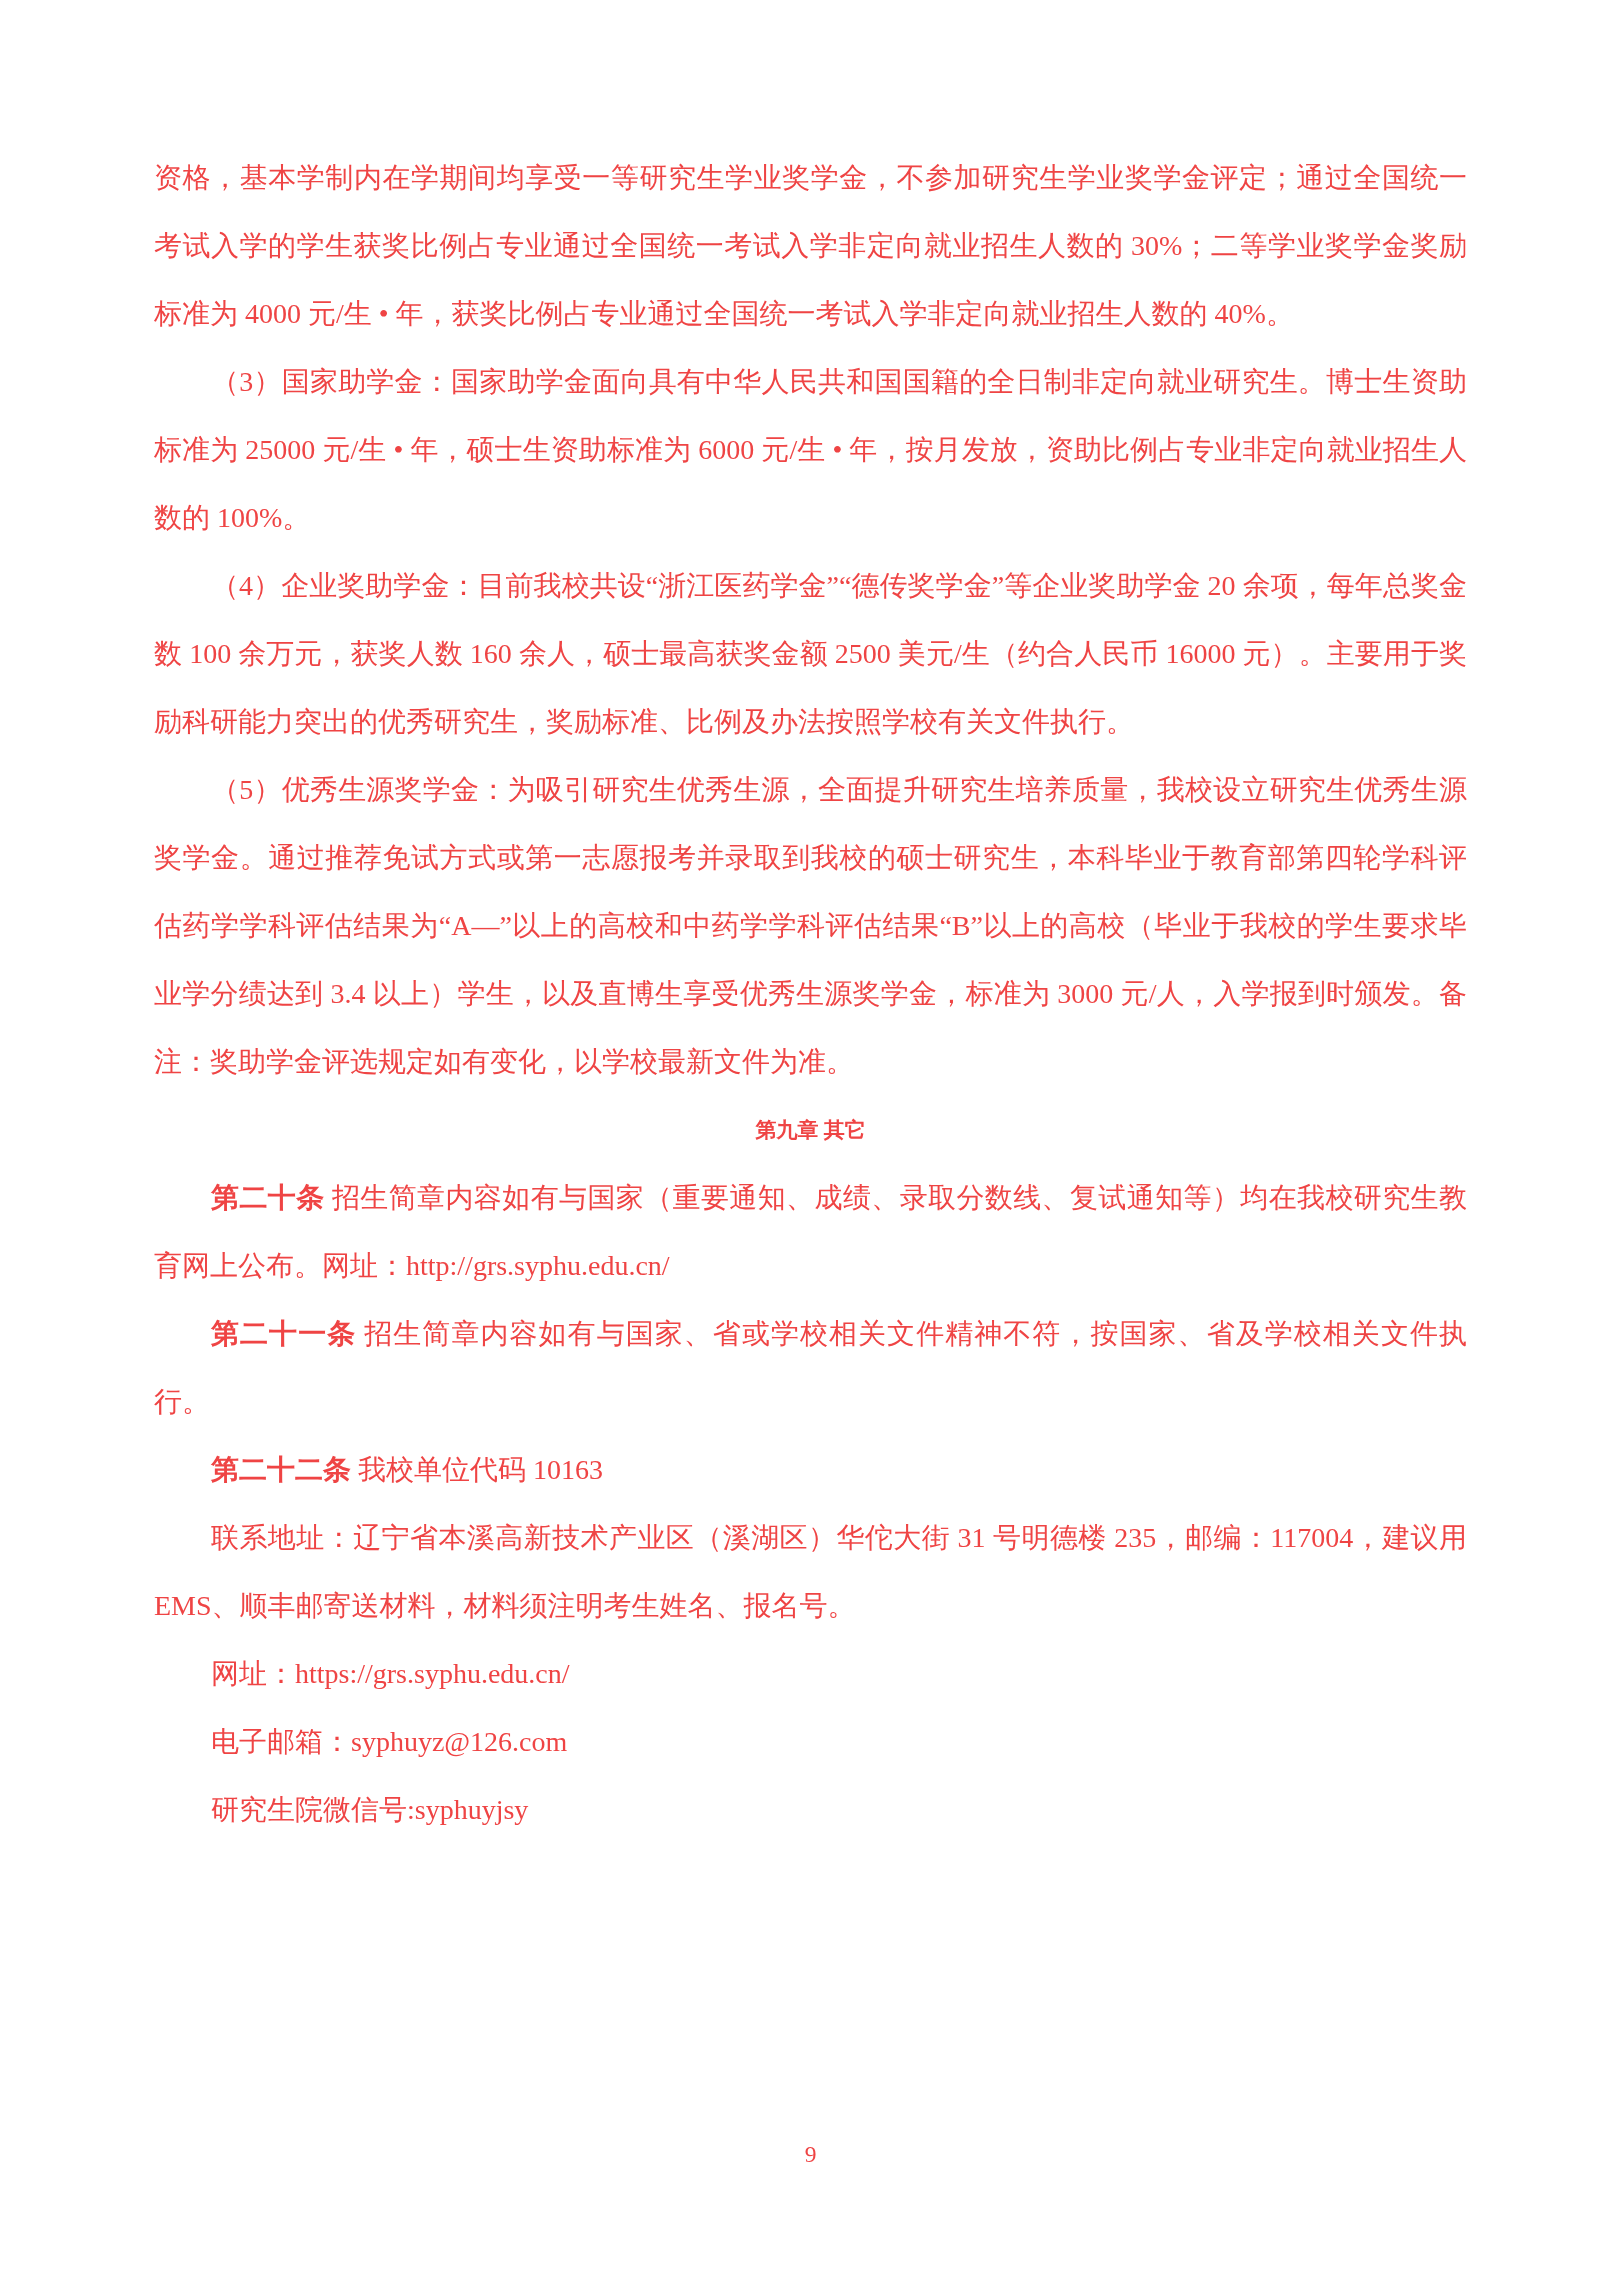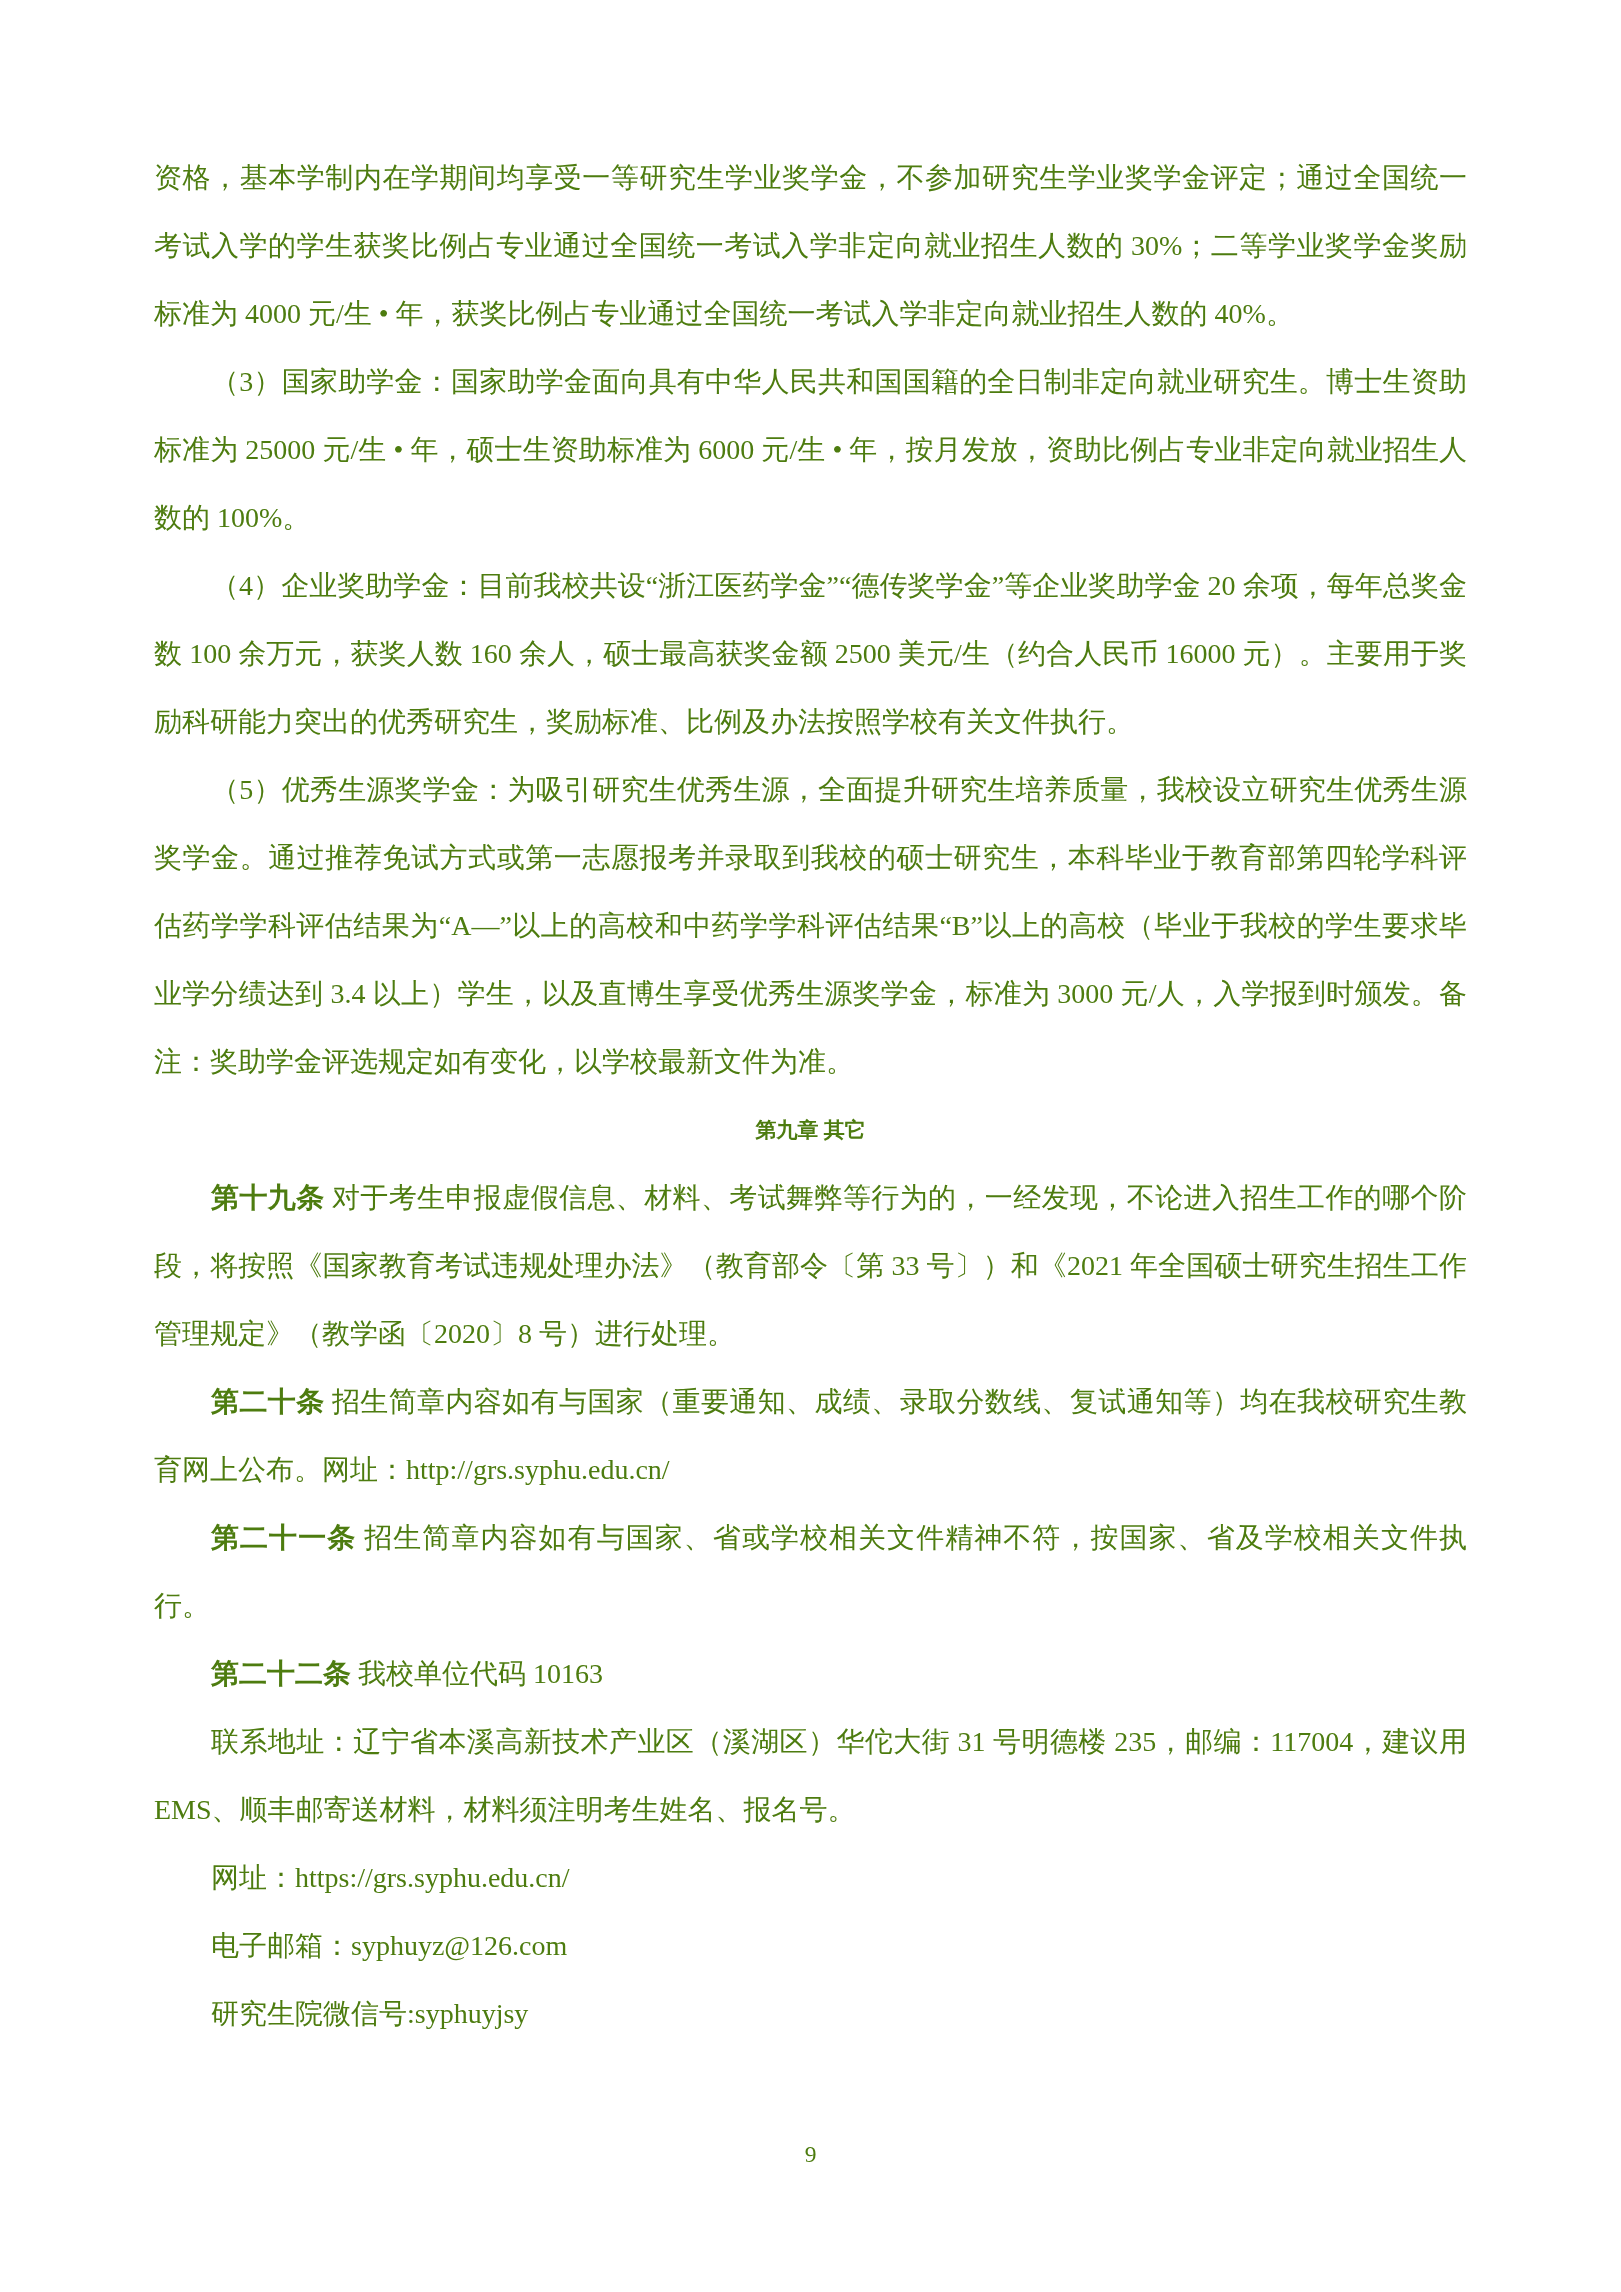--- a/index.html
+++ b/index.html
@@ -5,21 +5,21 @@
   html, body {
     margin: 0;
     padding: 0;
     background: #ffffff;
   }
   .page {
     position: relative;
     width: 1621px;
     height: 2293px;
     background: #ffffff;
-    color: #4d7c0f;
+    color: #ef4444;
     font-family: "Liberation Serif", "DejaVu Serif", serif;
     overflow: hidden;
   }
   .content {
     position: absolute;
     left: 154px;
     top: 144px;
     width: 1313px;
     font-size: 28px;
     line-height: 68px;
@@ -66,21 +66,20 @@
     <p class="para">资格，基本学制内在学期间均享受一等研究生学业奖学金，不参加研究生学业奖学金评定；通过全国统一考试入学的学生获奖比例占专业通过全国统一考试入学非定向就业招生人数的 30%；二等学业奖学金奖励标准为 4000 元/生 • 年，获奖比例占专业通过全国统一考试入学非定向就业招生人数的 40%。</p>
 
     <p class="para indent">（3）国家助学金：国家助学金面向具有中华人民共和国国籍的全日制非定向就业研究生。博士生资助标准为 25000 元/生 • 年，硕士生资助标准为 6000 元/生 • 年，按月发放，资助比例占专业非定向就业招生人数的 100%。</p>
 
     <p class="para indent">（4）企业奖助学金：目前我校共设“浙江医药学金”“德传奖学金”等企业奖助学金 20 余项，每年总奖金数 100 余万元，获奖人数 160 余人，硕士最高获奖金额 2500 美元/生（约合人民币 16000 元）。主要用于奖励科研能力突出的优秀研究生，奖励标准、比例及办法按照学校有关文件执行。</p>
 
     <p class="para indent">（5）优秀生源奖学金：为吸引研究生优秀生源，全面提升研究生培养质量，我校设立研究生优秀生源奖学金。通过推荐免试方式或第一志愿报考并录取到我校的硕士研究生，本科毕业于教育部第四轮学科评估药学学科评估结果为“A—”以上的高校和中药学学科评估结果“B”以上的高校（毕业于我校的学生要求毕业学分绩达到 3.4 以上）学生，以及直博生享受优秀生源奖学金，标准为 3000 元/人，入学报到时颁发。备注：奖助学金评选规定如有变化，以学校最新文件为准。</p>
 
     <h2 class="chapter">第九章 其它</h2>
 
-    <p class="para indent"><b class="lead">第十九条</b><span> 对于考生申报虚假信息、材料、考试舞弊等行为的，一经发现，不论进入招生工作的哪个阶段，将按照《国家教育考试违规处理办法》（教育部令〔第 33 号〕）和《2021 年全国硕士研究生招生工作管理规定》（教学函〔2020〕8 号）进行处理。</span></p>
 
     <p class="para indent"><b class="lead">第二十条</b><span> 招生简章内容如有与国家（重要通知、成绩、录取分数线、复试通知等）均在我校研究生教育网上公布。网址：http://grs.syphu.edu.cn/</span></p>
 
     <p class="para indent"><b class="lead">第二十一条</b><span> 招生简章内容如有与国家、省或学校相关文件精神不符，按国家、省及学校相关文件执行。</span></p>
 
     <p class="para indent"><b class="lead">第二十二条</b><span> 我校单位代码 10163</span></p>
 
     <p class="para indent">联系地址：辽宁省本溪高新技术产业区（溪湖区）华佗大街 31 号明德楼 235，邮编：117004，建议用 EMS、顺丰邮寄送材料，材料须注明考生姓名、报名号。</p>
 
     <p class="para indent">网址：https://grs.syphu.edu.cn/</p>

